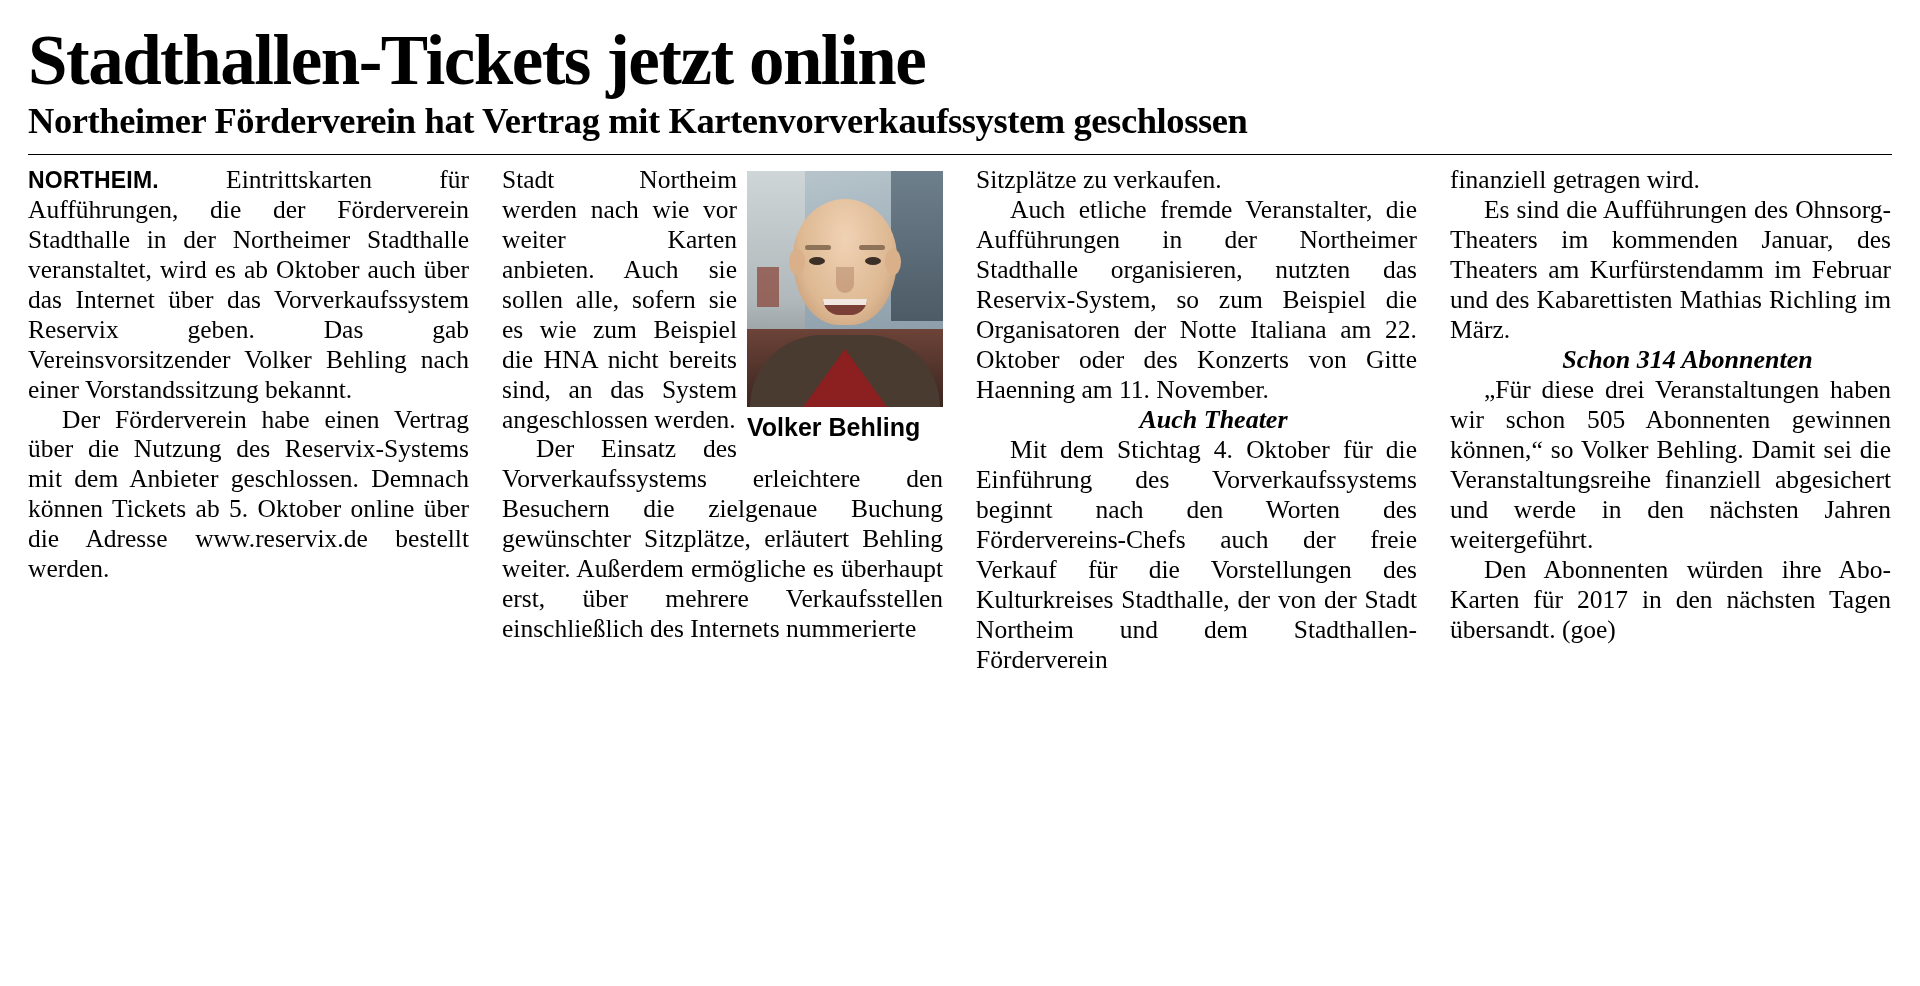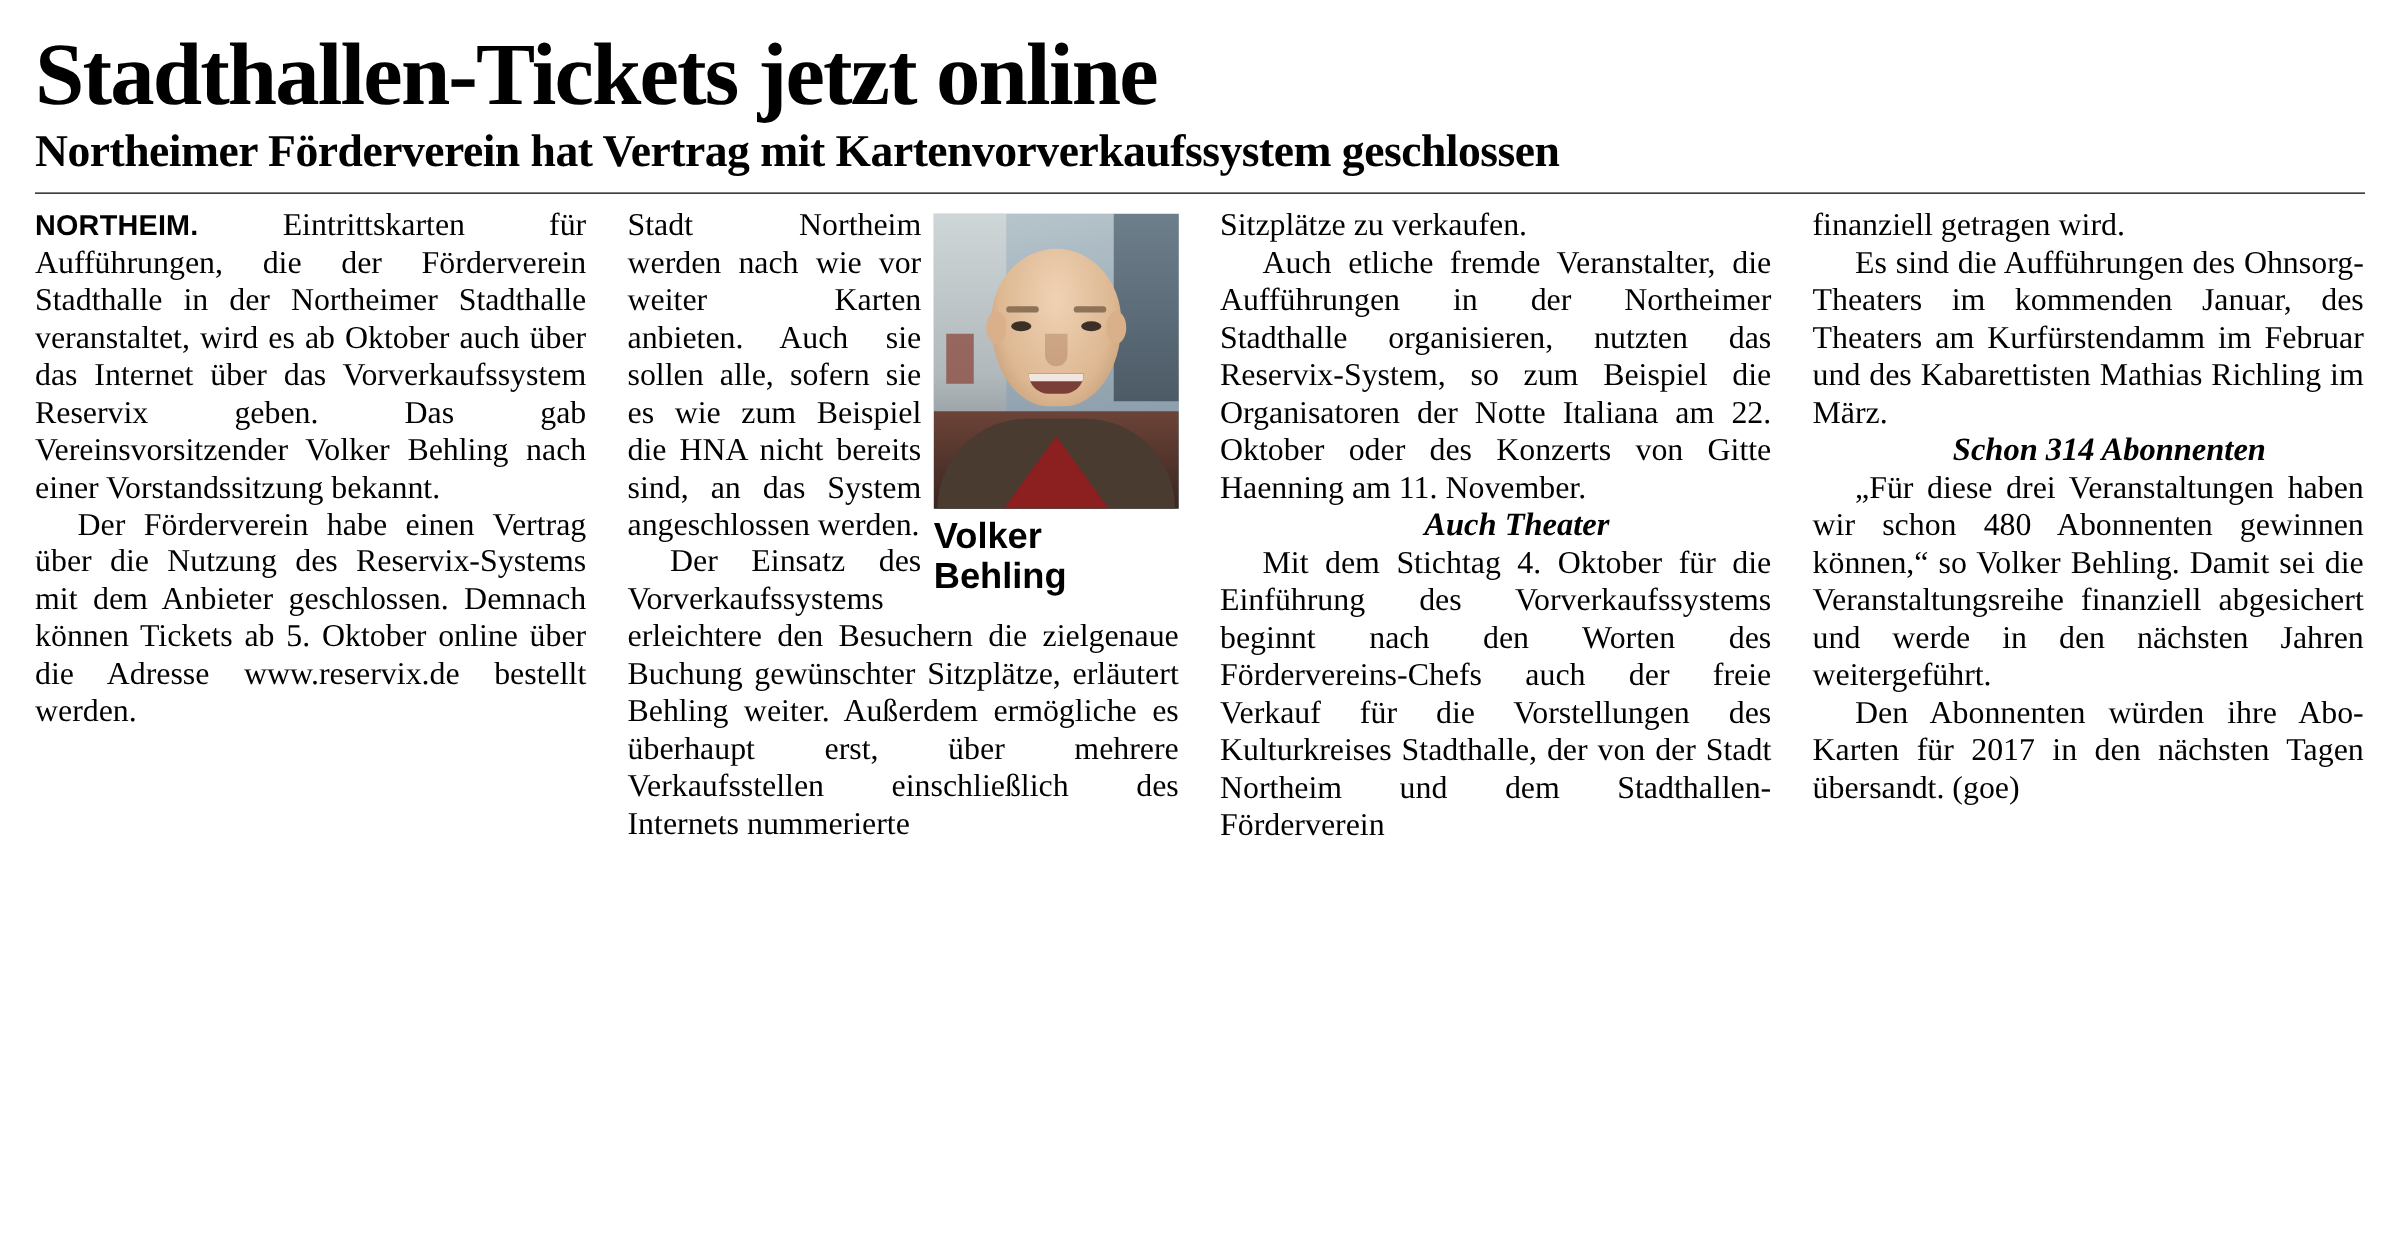--- a/index.html
+++ b/index.html
@@ -207,21 +207,21 @@
     bottom: 0;
     transform: translateX(-50%);
     width: 84px;
     height: 58px;
     background: #8c1f1f;
     clip-path: polygon(50% 0, 100% 100%, 0 100%);
   }
   .caption {
     font-family: "Liberation Sans", sans-serif;
     font-weight: bold;
-    font-size: 29px;
+    font-size: 25px;
     line-height: 1.12;
     margin-top: 6px;
     text-align: left;
   }
 </style>
 </head>
 <body>
 
 <div class="page">
   <div class="article">
@@ -266,19 +266,19 @@
         <p class="first">Sitzplätze zu verkaufen.</p>
         <p>Auch etliche fremde Veranstalter, die Aufführungen in der Northeimer Stadthalle organisieren, nutzten das Reservix-System, so zum Beispiel die Organisatoren der Notte Italiana am 22. Oktober oder des Konzerts von Gitte Haenning am 11. November.</p>
         <p class="subheading">Auch Theater</p>
         <p>Mit dem Stichtag 4. Oktober für die Einführung des Vorverkaufssystems beginnt nach den Worten des Fördervereins-Chefs auch der freie Verkauf für die Vorstellungen des Kulturkreises Stadthalle, der von der Stadt Northeim und dem Stadthallen-Förderverein</p>
       </div>
 
       <div class="col">
         <p class="first">finanziell getragen wird.</p>
         <p>Es sind die Aufführungen des Ohnsorg-Theaters im kommenden Januar, des Theaters am Kurfürstendamm im Februar und des Kabarettisten Mathias Richling im März.</p>
         <p class="subheading">Schon 314 Abonnenten</p>
-        <p>„Für diese drei Veranstaltungen haben wir schon 480 Abonnenten gewinnen können,“ so Volker Behling. Damit sei die Veranstaltungsreihe finanziell abgesichert und werde in den nächsten Jahren weitergeführt.</p>
+        <p>„Für diese drei Veranstaltungen haben wir schon 505 Abonnenten gewinnen können,“ so Volker Behling. Damit sei die Veranstaltungsreihe finanziell abgesichert und werde in den nächsten Jahren weitergeführt.</p>
         <p>Den Abonnenten würden ihre Abo-Karten für 2017 in den nächsten Tagen übersandt. (goe)</p>
       </div>
 
     </div>
   </div>
 </div>
 
 </body></html>

